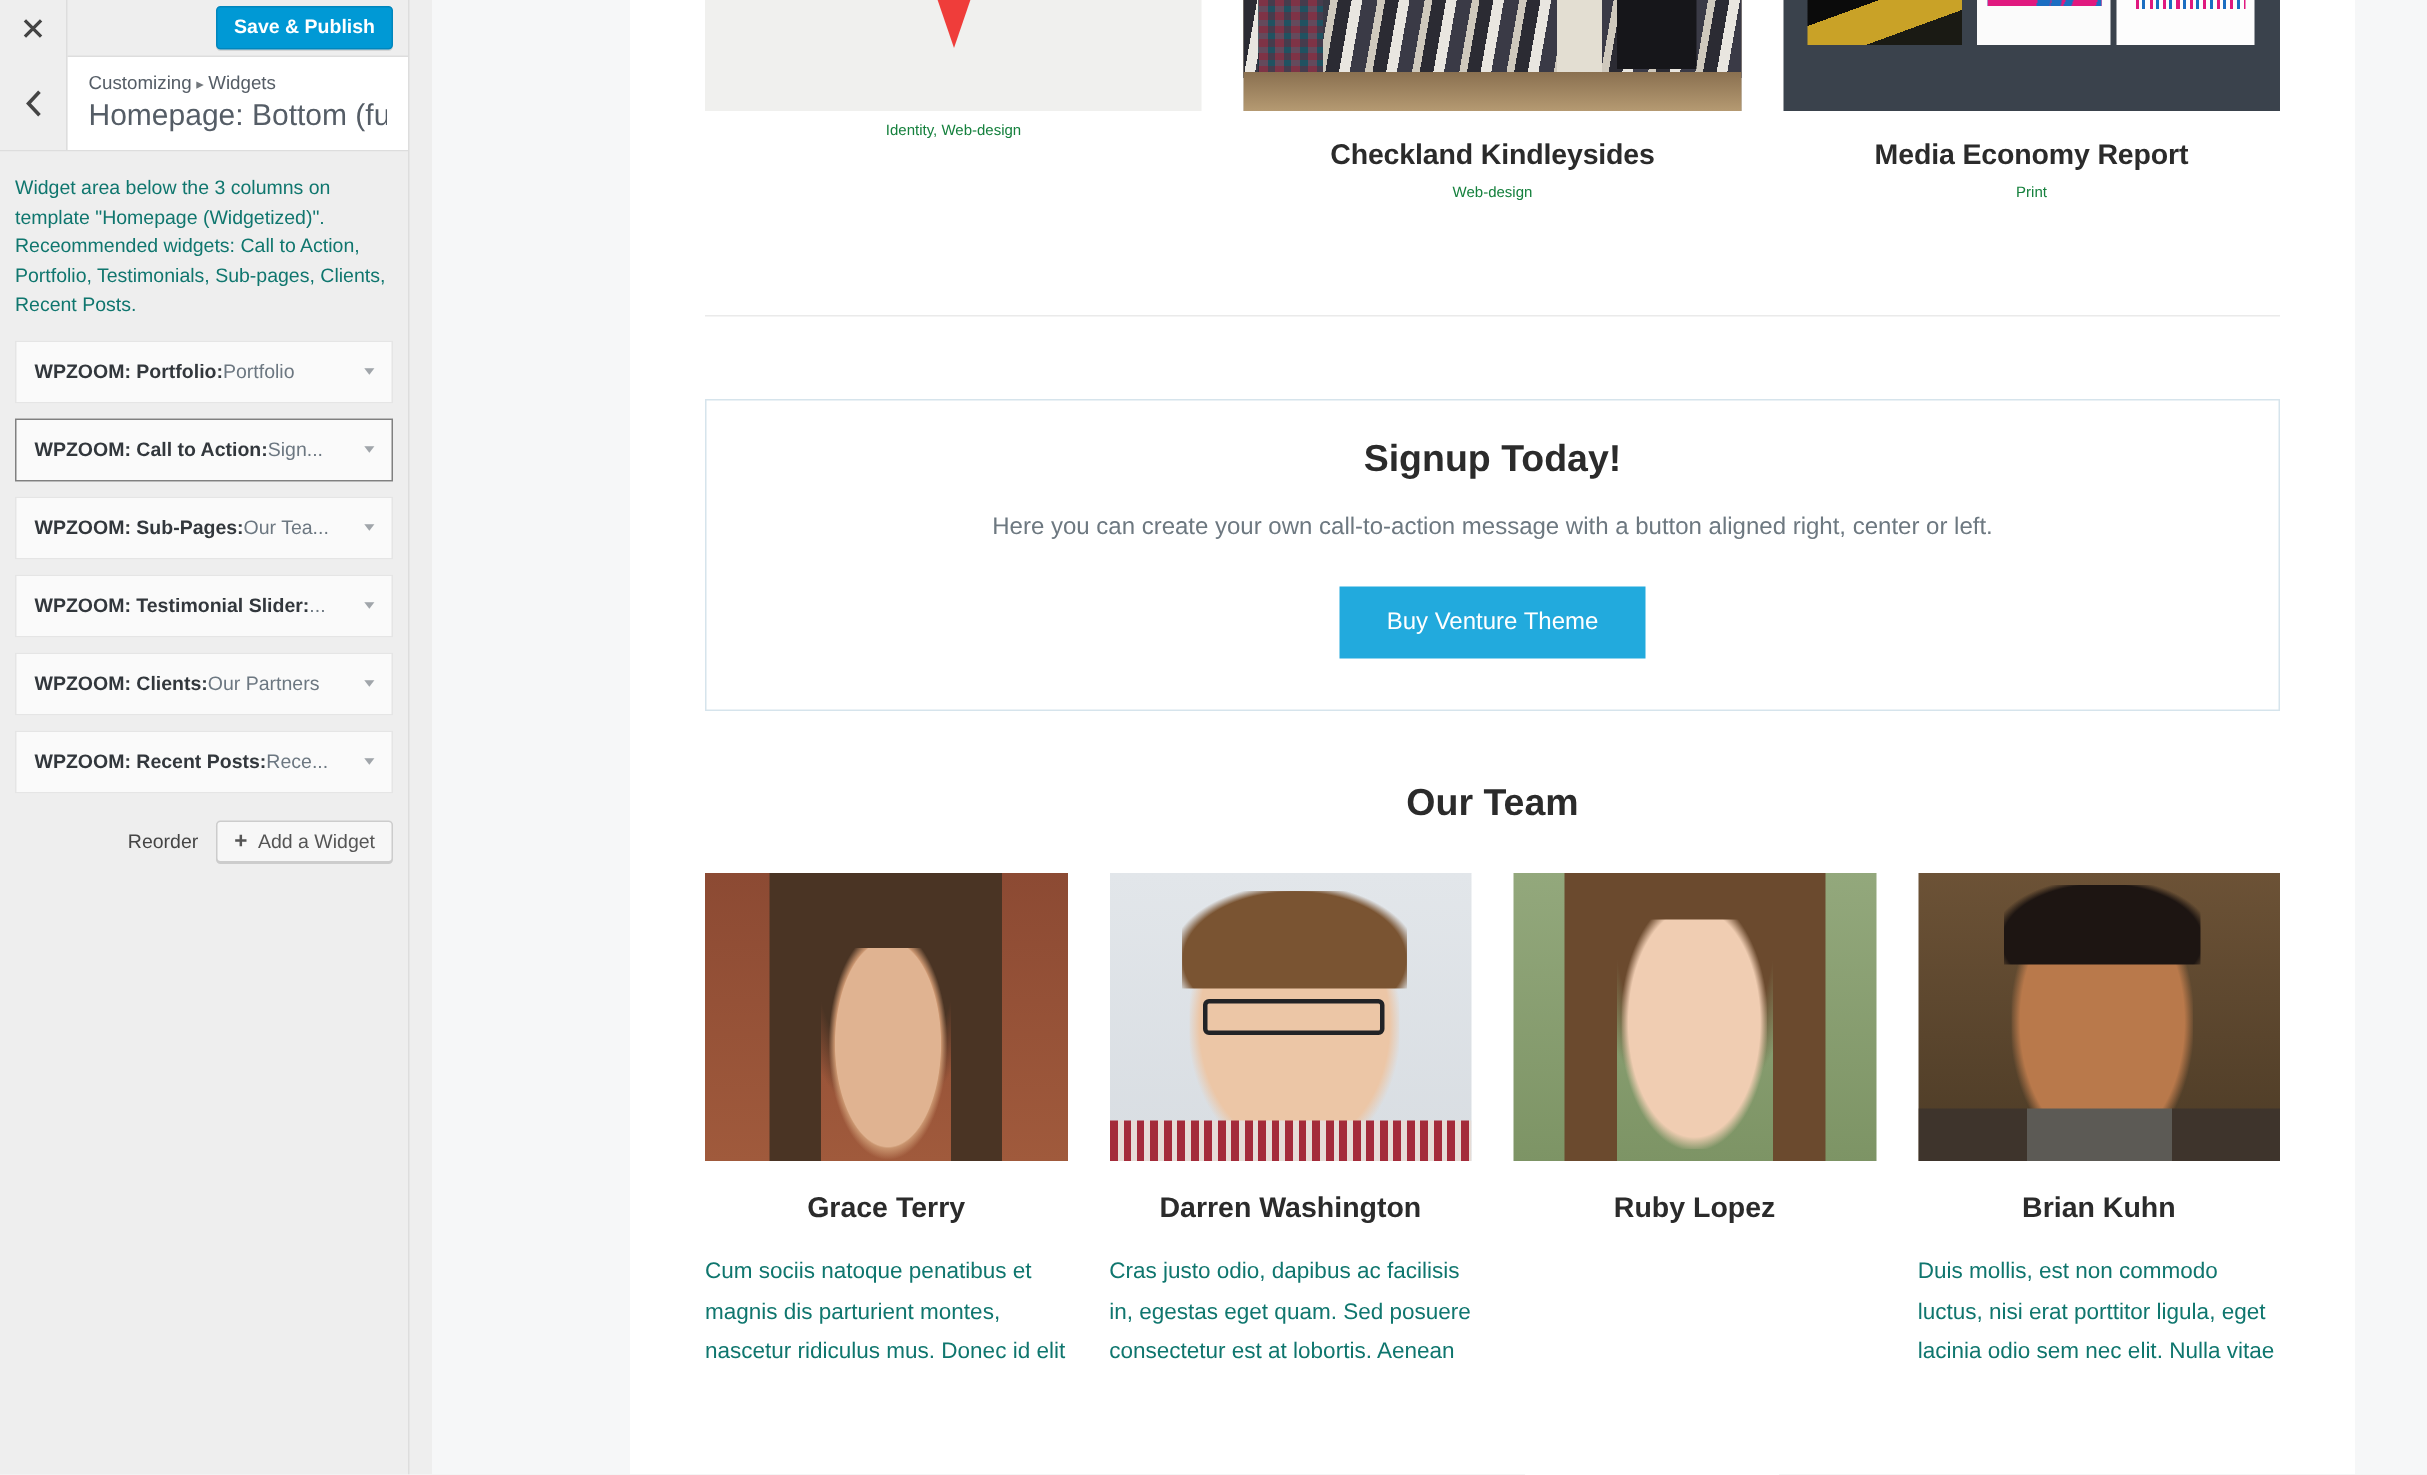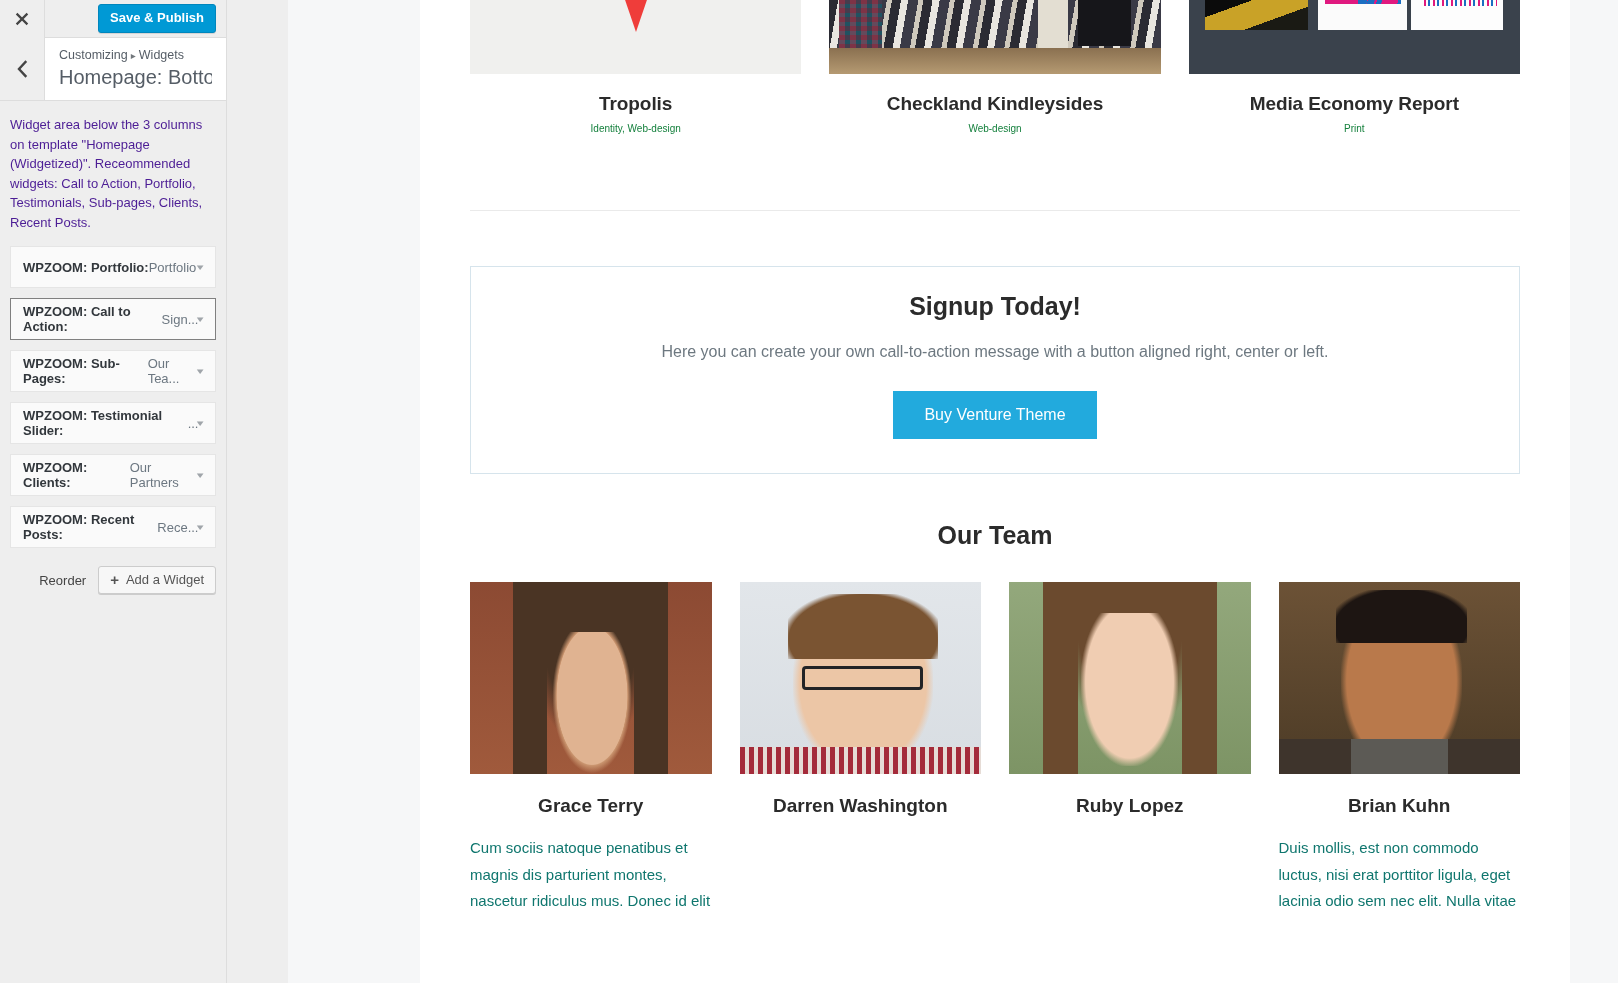--- a/index.html
+++ b/index.html
@@ -10,21 +10,21 @@
     font-family: "Liberation Sans", sans-serif;
     -webkit-font-smoothing: antialiased;
   }
 
   
   #app { position: relative; width: 1618px; height: 983px; background: #eeeeee; }
 
   
   #sidebar {
     position: absolute; left: 0; top: 0;
-    width: 227px; height: 983px;
+    width: 273px; height: 983px;
     background: #eeeeee;
     border-right: 1px solid #dddddd;
     overflow: hidden;
   }
 
   
   .cust-topbar {
     display: flex; align-items: center;
     height: 38px; background: #eeeeee;
     border-bottom: 1px solid #dddddd;
@@ -75,21 +75,21 @@
   .panel-title {
     font-size: 20px; font-weight: 400; color: #555d66;
     line-height: 1.3; margin-top: 1px;
     white-space: nowrap; overflow: hidden;
   }
 
   
   .section-desc {
     padding: 14px 12px 6px 10px;
     font-size: 13px; line-height: 1.5;
-    color: #4c1d95;
+    color: #0f766e;
   }
 
   
   .widget-list { padding: 8px 10px 0 10px; }
   .widget-row {
     position: relative;
     background: #fafafa;
     border: 1px solid #e5e5e5;
     margin-bottom: 10px;
     height: 42px;
@@ -382,21 +382,20 @@
   <div id="preview-wrap">
     <div id="preview-page">
       <div class="page-inner">
 
         <div class="portfolio-grid">
 
           <div class="portfolio-item">
             <div class="thumb thumb-tropolis">
               <div class="tri-red"></div>
             </div>
-            <div class="portfolio-title">Tropolis</div>
             <div class="portfolio-cat">Identity, Web-design</div>
           </div>
 
           <div class="portfolio-item">
             <div class="thumb thumb-store">
               <div class="plaid"></div>
               <div class="pillar"></div>
               <div class="block"></div>
               <div class="floor"></div>
             </div>
@@ -439,20 +438,21 @@
           </div>
 
           <div class="team-item">
             <div class="team-photo ph-darren">
               <div class="face"></div>
               <div class="hair"></div>
               <div class="glasses"></div>
               <div class="shirt"></div>
             </div>
             <div class="team-name">Darren Washington</div>
+            <div class="team-bio">Cras justo odio, dapibus ac facilisis in, egestas eget quam. Sed posuere consectetur est at lobortis. Aenean</div>
           </div>
 
           <div class="team-item">
             <div class="team-photo ph-ruby">
               <div class="hair"></div>
               <div class="face"></div>
             </div>
             <div class="team-name">Ruby Lopez</div>
           </div>
 

